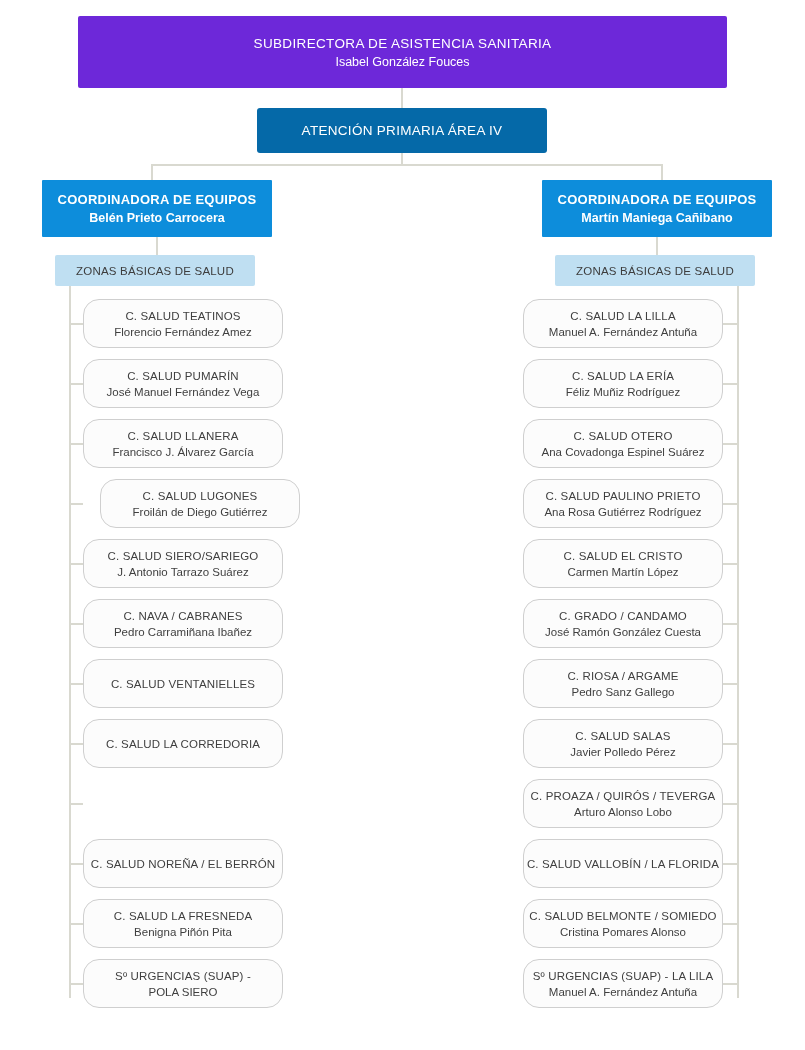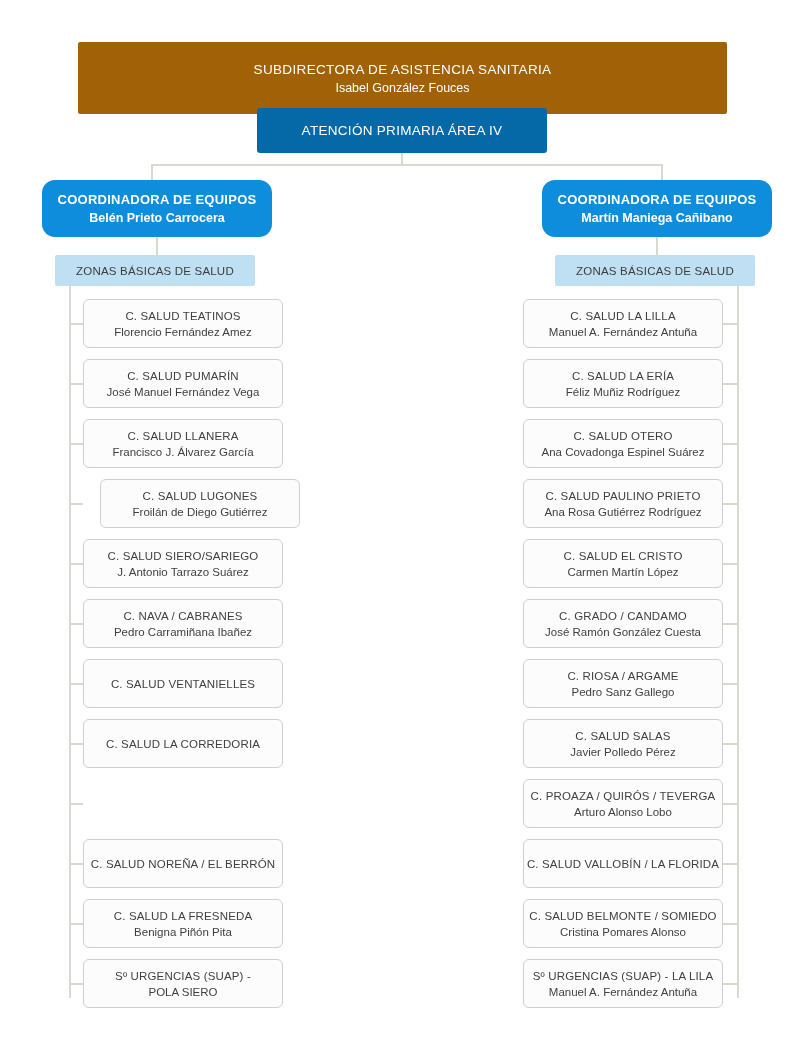--- a/index.html
+++ b/index.html
@@ -38,24 +38,23 @@
     box-sizing: border-box;
     display: flex;
     flex-direction: column;
     align-items: center;
     justify-content: center;
     text-align: center;
   }
 
   
   .node-root {
-    background: #a16207;
+    background: #6d28d9;
     color: #ffffff;
     border-radius: 2px;
-    margin-top: 26px;
   }
   .node-root .title {
     font-size: 13.5px;
     letter-spacing: .35px;
     line-height: 19px;
     font-weight: 400;
   }
   .node-root .person {
     font-size: 12.5px;
     line-height: 18px;
@@ -71,21 +70,21 @@
   .node-area .title {
     font-size: 13.5px;
     letter-spacing: .3px;
     line-height: 19px;
   }
 
   
   .node-coord {
     background: #0d8ddb;
     color: #ffffff;
-    border-radius: 13px;
+    border-radius: 1px;
   }
   .node-coord .title {
     font-size: 13px;
     font-weight: 700;
     letter-spacing: .25px;
     line-height: 18px;
   }
   .node-coord .person {
     font-size: 12.5px;
     font-weight: 700;
@@ -101,21 +100,21 @@
   .node-band .title {
     font-size: 11.5px;
     letter-spacing: .2px;
     line-height: 16px;
   }
 
   
   .node-leaf {
     background: #fcfcfc;
     border: 1px solid #cfcfcf;
-    border-radius: 6px;
+    border-radius: 16px;
     color: #3f3f3f;
   }
   .node-leaf .title {
     font-size: 11.5px;
     letter-spacing: .15px;
     line-height: 16px;
   }
   .node-leaf .person {
     font-size: 11.5px;
     line-height: 16px;

